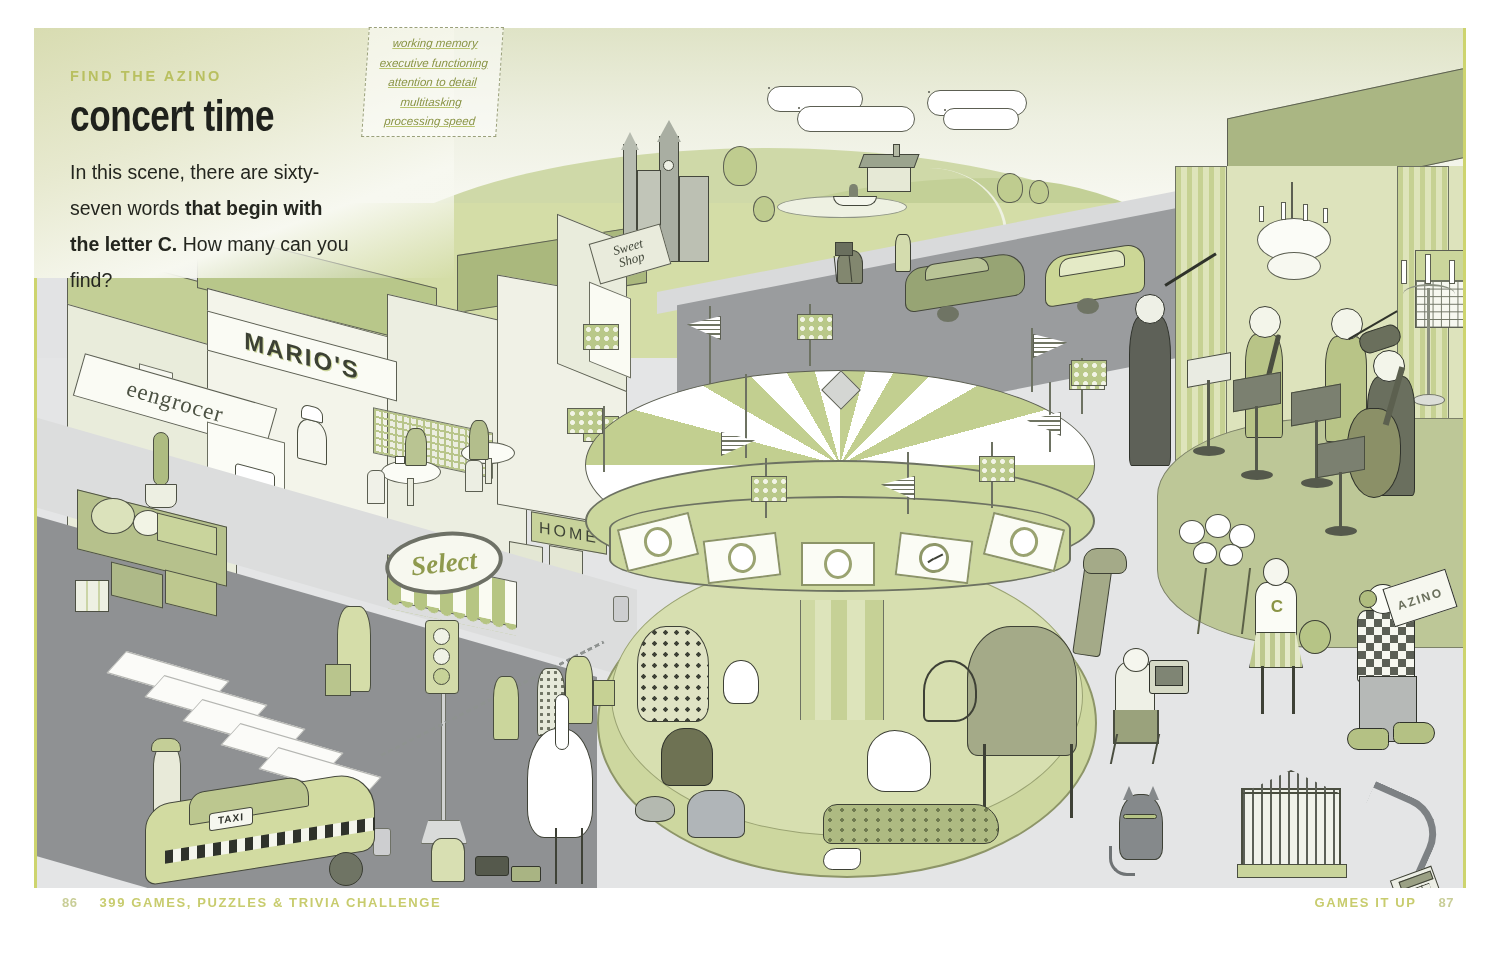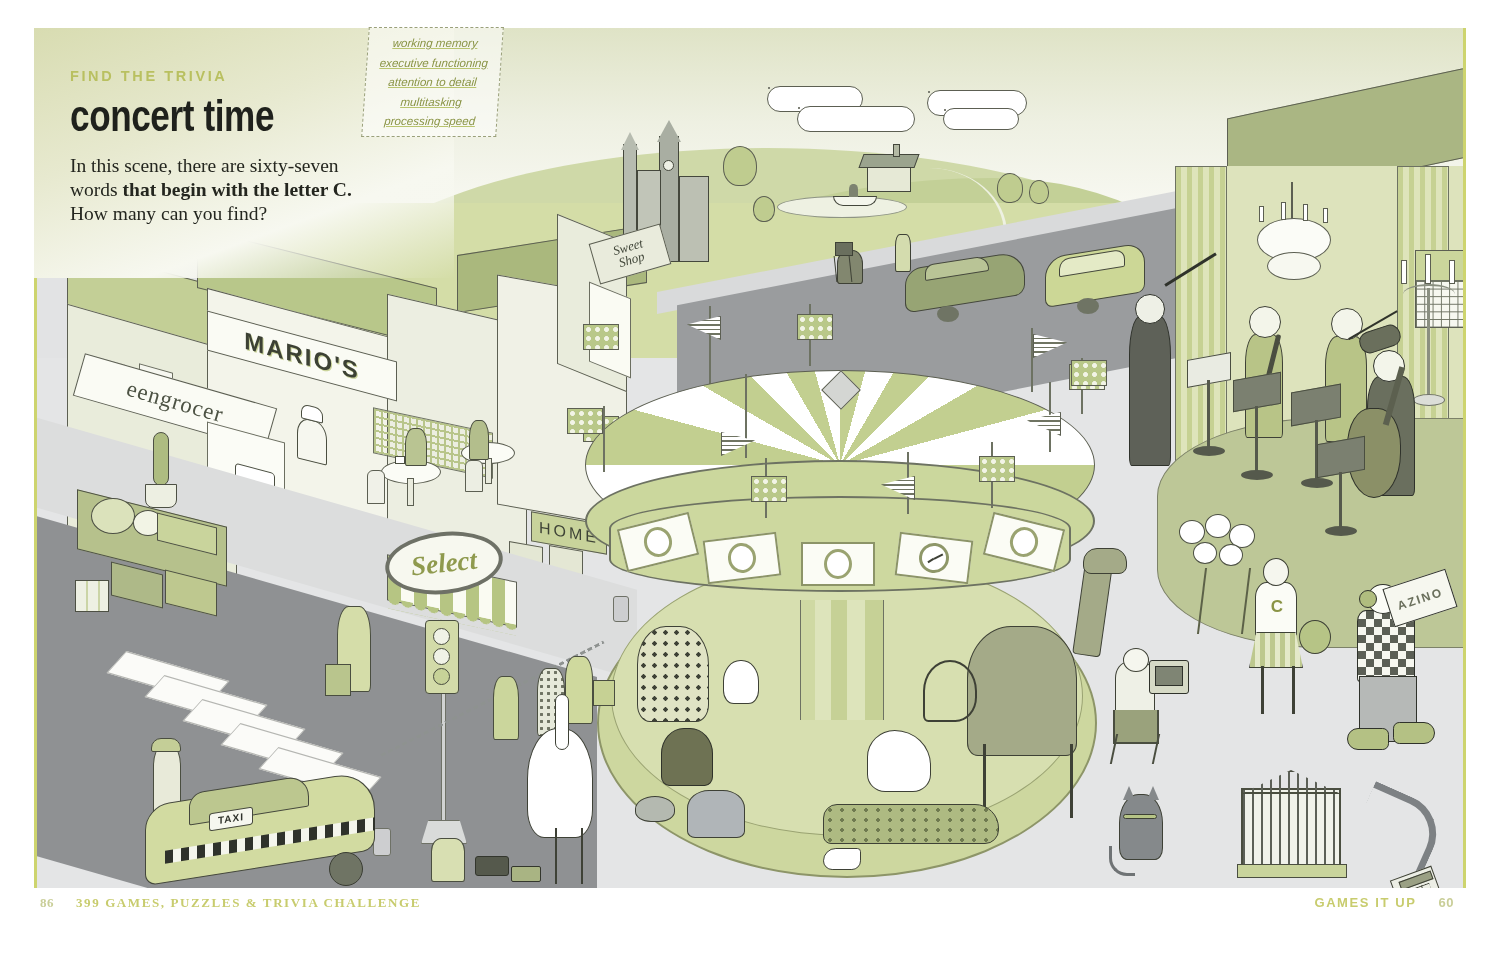--- a/index.html
+++ b/index.html
@@ -357,22 +357,22 @@
     color:#b9c060; margin-bottom:8px;
   }
   .title {
     font-family:"Liberation Sans", sans-serif;
     font-size:45px; font-weight:bold;
     color:#1f211c; letter-spacing:-0.5px;
     transform:scaleX(0.78); transform-origin:left center;
     line-height:48px; margin-bottom:14px;
   }
   .blurb {
-    font-family:Liberation Serif, serif;
-    font-size:19.5px; line-height:24px; color:#24261f;
+    font-family:Liberation Sans, sans-serif;
+    font-size:19.5px; line-height:36px; color:#24261f;
     max-width:282px;
   }
   .blurb b { font-weight:bold; }
 
   
   #skills {
     position:absolute; left:365px; top:27px; width:135px; height:110px;
     border:1.5px dashed #9aa07a;
     background:rgba(255,255,255,0.55);
     transform:skewX(-4deg);
@@ -393,21 +393,21 @@
   
   #footer {
     position:absolute; left:0; top:895px; width:1500px; height:40px;
     z-index:40;
   }
   .foot-left, .foot-right {
     position:absolute; top:0;
     display:flex; align-items:center; gap:22px;
     font-size:13px; font-weight:bold; letter-spacing:1.6px;
   }
-  .foot-left { left:40px;font-family:Liberation Serif, serif; }
+  .foot-left { left:62px; }
   .foot-right { right:46px; }
   .pagenum { color:#c9ce98; font-weight:bold; letter-spacing:0.5px; }
   .booktitle { color:#c8cc6e; }
   .sectitle { color:#c8cc6e; }
 
   
   .cloud {
     position:absolute; background:#ffffff;
     border:1.5px solid #5c5f52; border-radius:40px;
   }
@@ -778,21 +778,21 @@
 
     <div style="position:absolute;left:1358px;top:844px;width:44px;height:38px;background:#eceee5;border:1.6px solid #3e4136;transform:rotate(-20deg);z-index:23;"></div>
     <div style="position:absolute;left:1362px;top:848px;width:34px;height:9px;background:#9aa084;border:1.1px solid #3e4136;transform:rotate(-20deg);z-index:24;"></div>
     <div style="position:absolute;left:1362px;top:860px;width:34px;height:18px;
                 background-image:linear-gradient(90deg,#3e4136 1px,transparent 1px),linear-gradient(#3e4136 1px,transparent 1px);
                 background-size:8.5px 6px;transform:rotate(-20deg);z-index:24;"></div>
 
   </div>
 
   <div id="header">
-    <div class="kicker">FIND THE TRIVIA</div>
+    <div class="kicker">FIND THE AZINO</div>
     <div class="title">concert time</div>
     <div class="blurb">
       <span>In this scene, there are sixty-seven words </span><b>that begin with the letter C.</b><span> How many can you find?</span>
     </div>
   </div>
 
   <div id="skills">
     <div>working memory</div>
     <div>executive functioning</div>
     <div>attention to detail</div>
@@ -800,17 +800,17 @@
     <div>processing speed</div>
   </div>
 
   <div id="footer">
     <div class="foot-left">
       <span class="pagenum">86</span>
       <span class="booktitle">399 GAMES, PUZZLES &amp; TRIVIA CHALLENGE</span>
     </div>
     <div class="foot-right">
       <span class="sectitle">GAMES IT UP</span>
-      <span class="pagenum">60</span>
+      <span class="pagenum">87</span>
     </div>
   </div>
 
 </div>
 
 </body></html>

